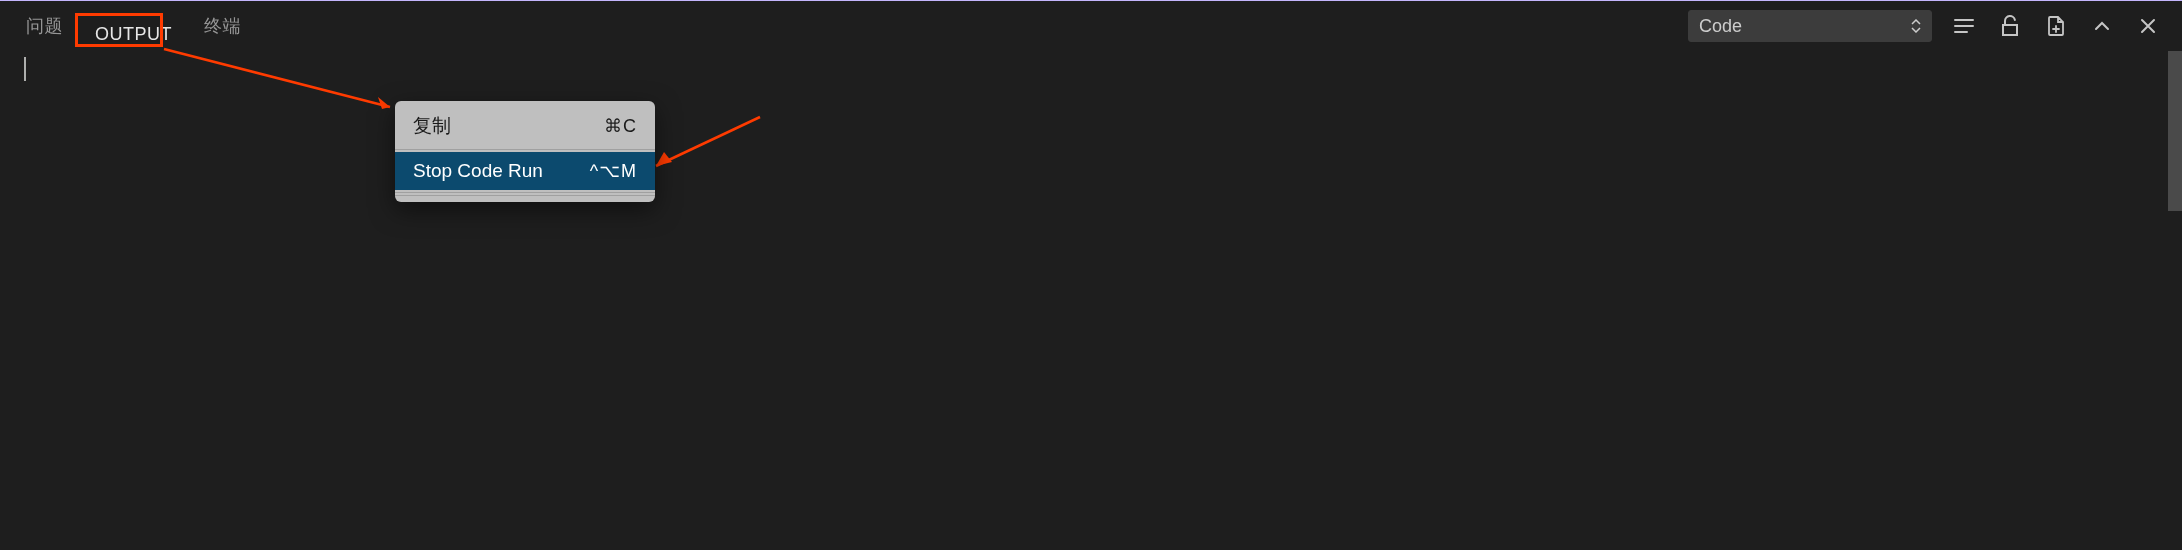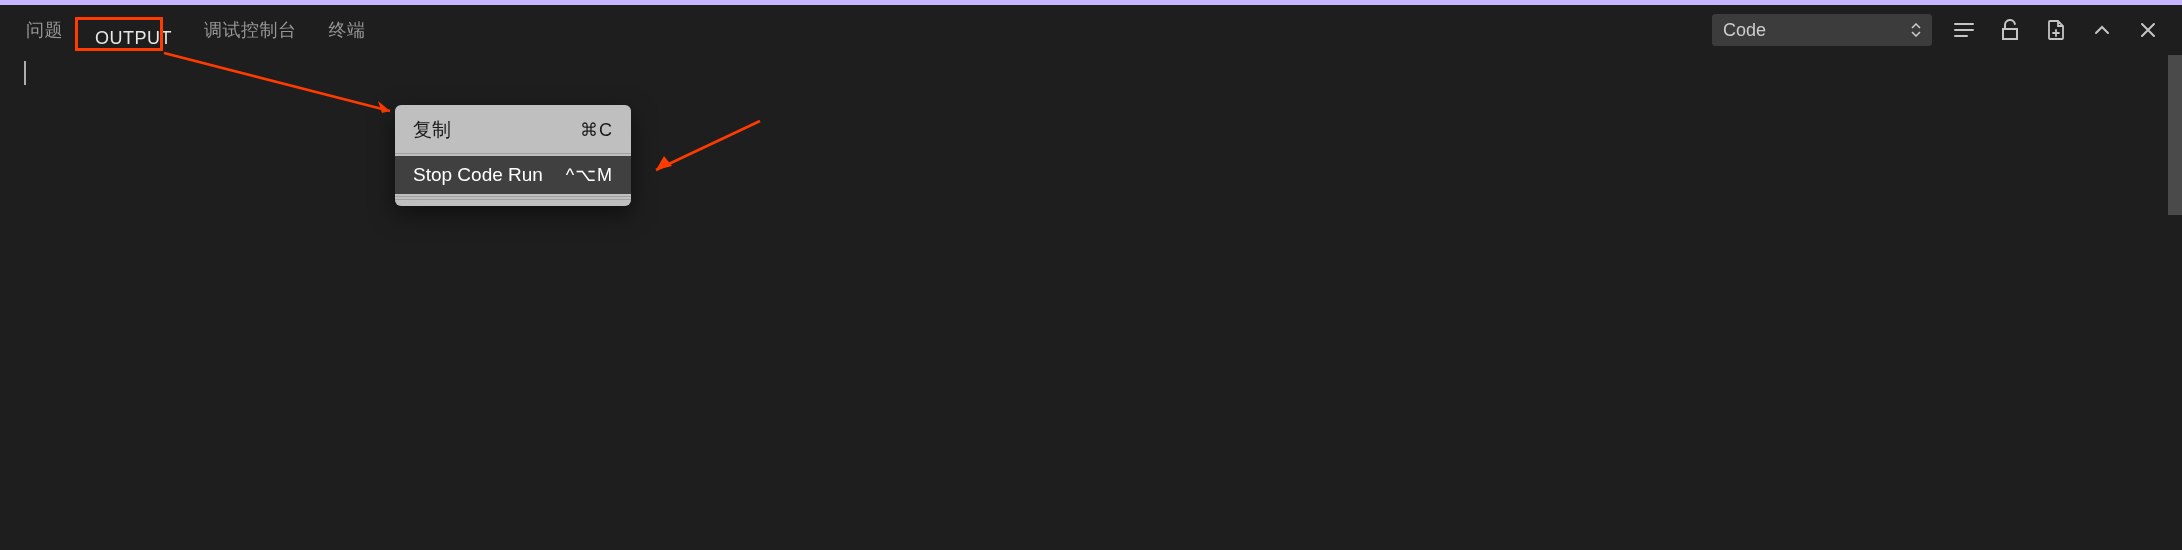--- a/index.html
+++ b/index.html
@@ -8,21 +8,21 @@
   font-family: -apple-system, BlinkMacSystemFont, "Segoe UI", sans-serif;
   width: 2182px;
   height: 550px;
   overflow: hidden;
   position: relative;
 }
 .panel {
   width: 100%;
   height: 100%;
   position: relative;
-  border-top: 5px solid #c4b5fd;
+  border-top: 1px solid #c4b5fd;
 }
 .tabbar {
   display: flex;
   align-items: center;
   height: 50px;
   padding: 0 10px;
 }
 .tab {
   color: #969696;
   font-size: 18px;
@@ -55,21 +55,21 @@
   align-items: center;
   gap: 18px;
   padding-right: 10px;
 }
 .dropdown {
   background: #3c3c3c;
   border: 1px solid #3c3c3c;
   color: #cccccc;
   font-size: 18px;
   padding: 0 10px;
-  width: 220px;
+  width: 244px;
   height: 32px;
   border-radius: 3px;
   display: flex;
   align-items: center;
   justify-content: space-between;
   cursor: pointer;
 }
 .dropdown .arrows {
   display: flex;
   flex-direction: column;
@@ -92,37 +92,37 @@
 }
 .cursor-bar {
   width: 2px;
   height: 24px;
   background: #aeafad;
 }
 .context-menu {
   position: absolute;
   left: 395px;
   top: 100px;
-  width: 236px;
+  width: 260px;
   background: #bfbfbf;
   border-radius: 6px;
   box-shadow: 0 8px 24px rgba(0,0,0,0.5);
   padding: 4px 0;
   font-size: 19px;
   color: #1a1a1a;
 }
 .menu-item {
   display: flex;
   justify-content: space-between;
   align-items: center;
   padding: 8px 18px;
   cursor: pointer;
 }
 .menu-item.selected {
-  background: #404040;
+  background: #0c4a6e;
   color: #ffffff;
 }
 .menu-sep {
   height: 1px;
   background: #a0a0a0;
   margin: 2px 0;
 }
 .shortcut {
   font-size: 18px;
   letter-spacing: 1px;
@@ -137,21 +137,20 @@
 }
 </style>
 </head>
 <body>
 
 <div class="panel">
 
   <div class="tabbar">
     <div class="tab">问题</div>
     <div class="tab active">OUTPUT</div>
-    <div class="tab">调试控制台</div>
     <div class="tab">终端</div>
 
     <div class="toolbar-right">
       <div class="dropdown">
         <span>Code</span>
         <span class="arrows">
           <svg viewBox="0 0 10 14" width="10" height="14">
               <path d="M1 5 L5 1 L9 5 M1 9 L5 13 L9 9" stroke="#cccccc" stroke-width="1.5" fill="none"></path>
             </svg>
         </span>

